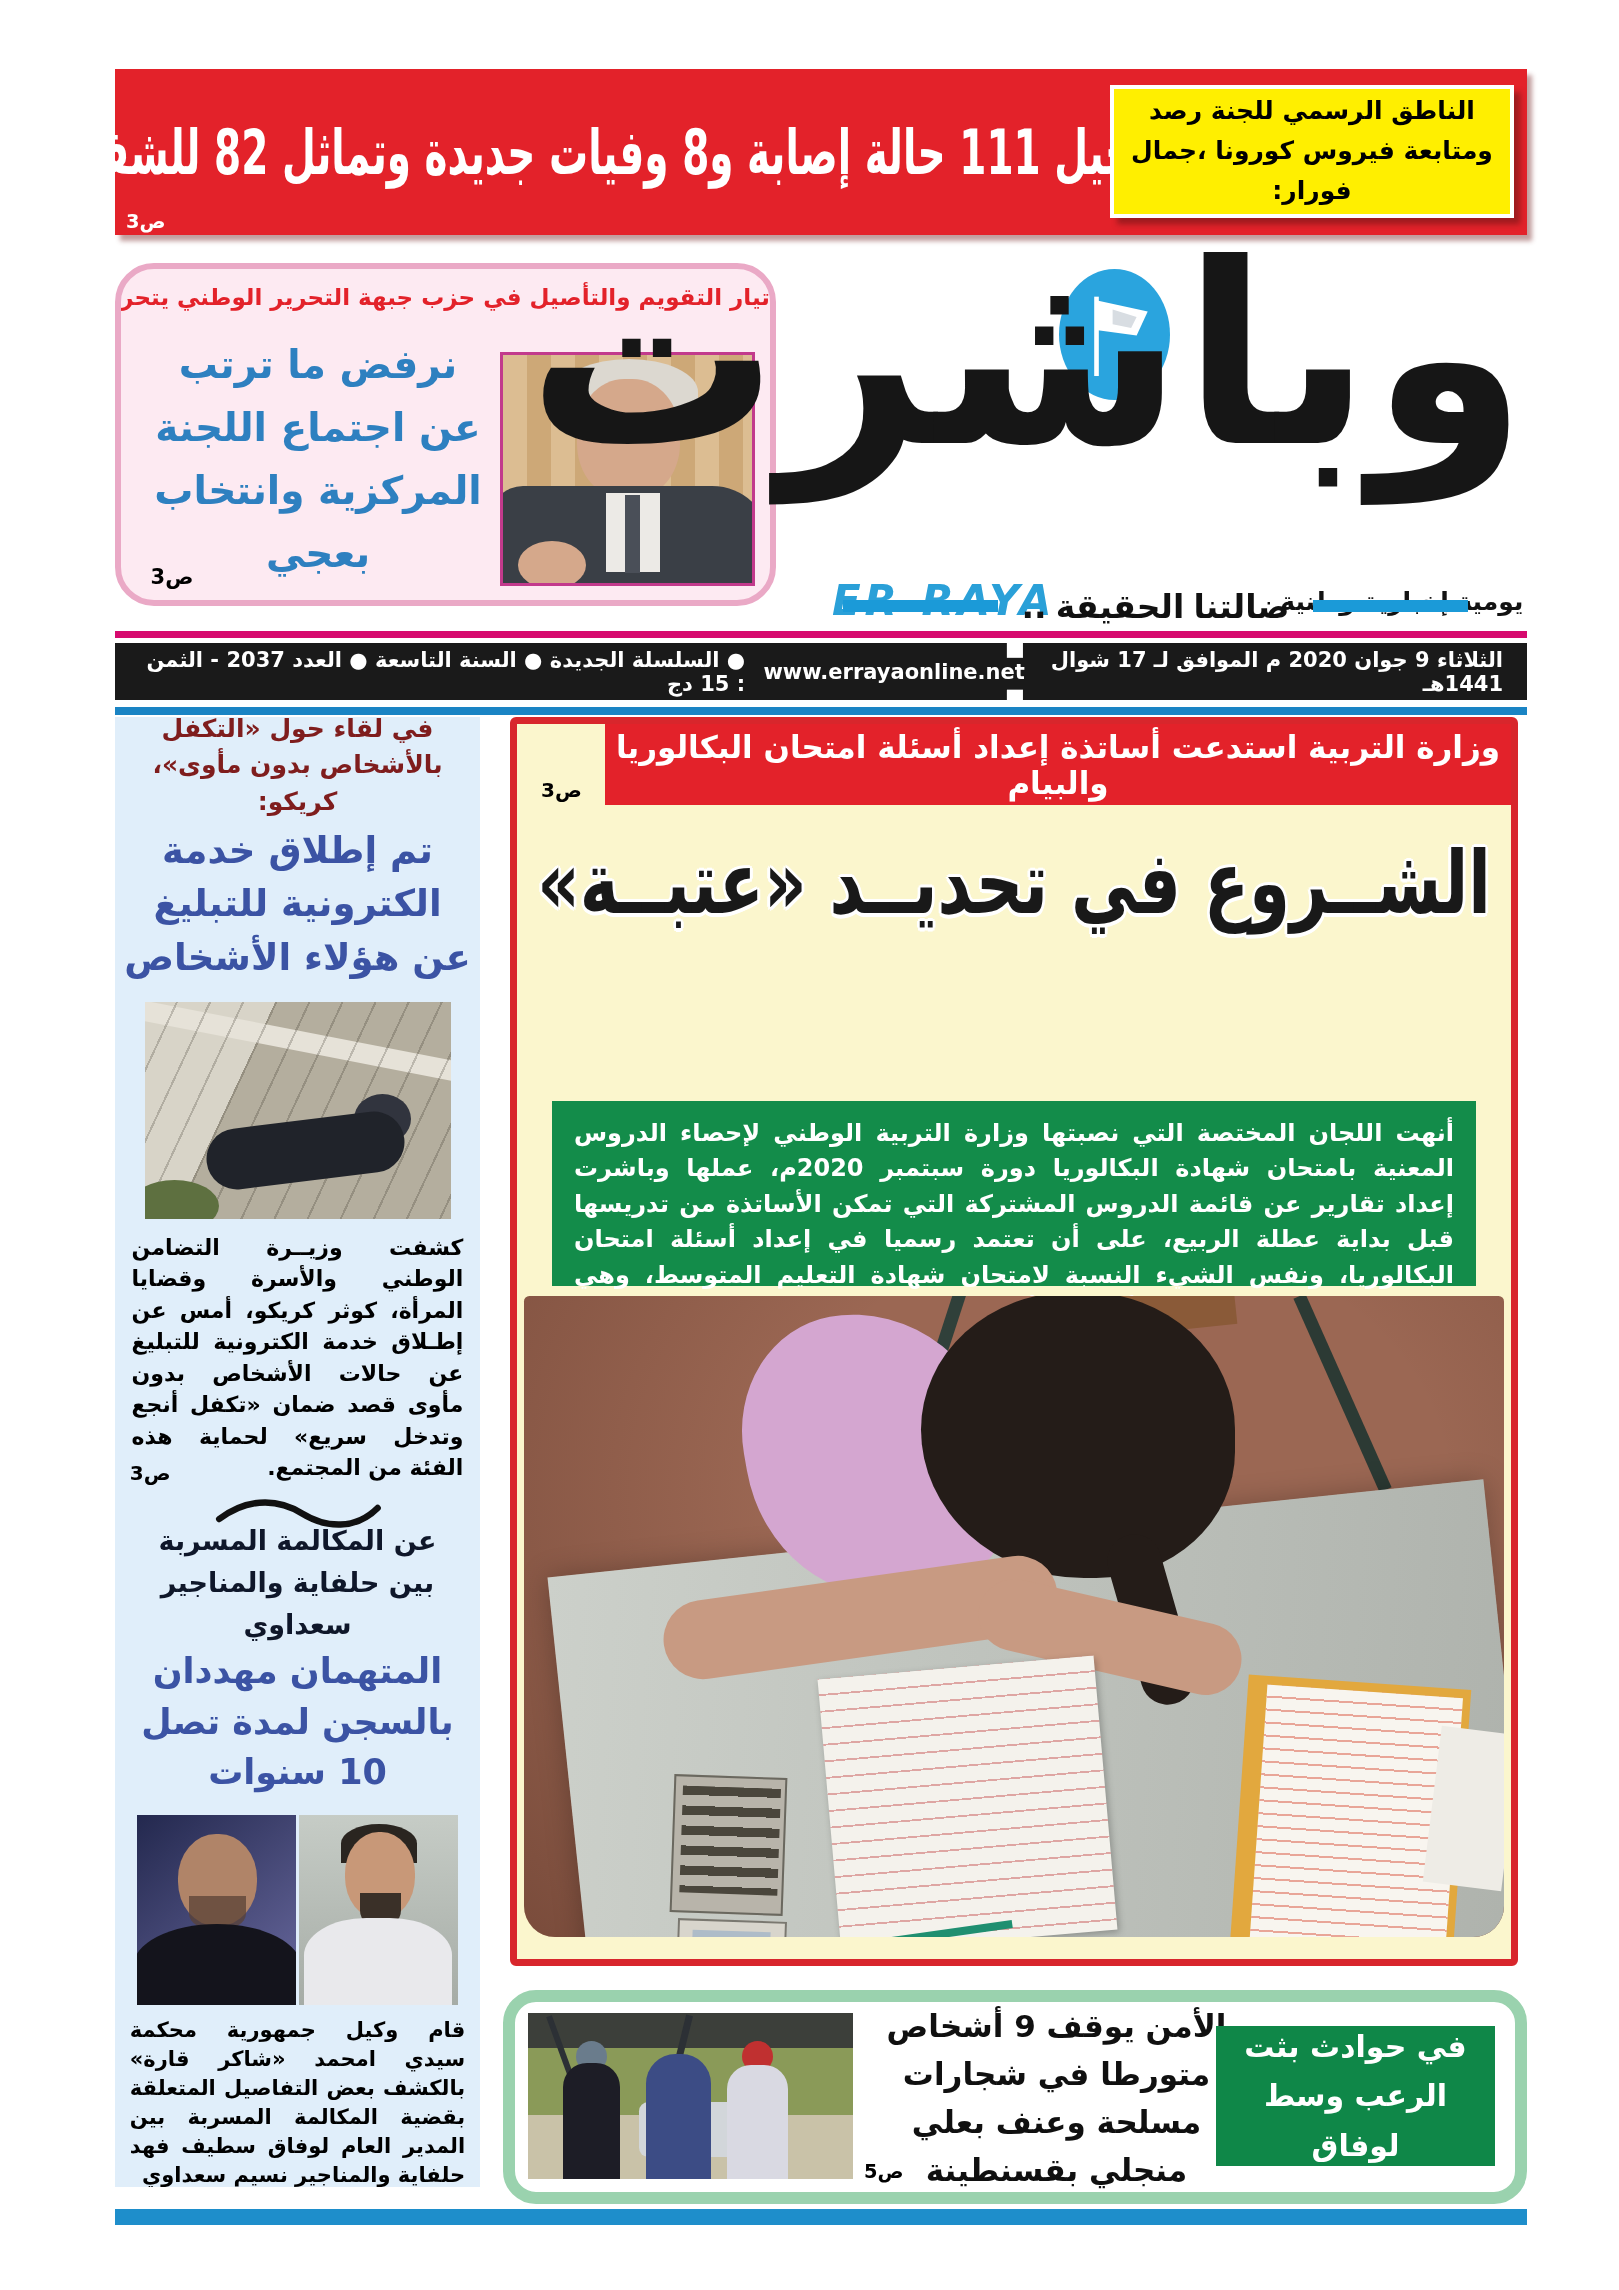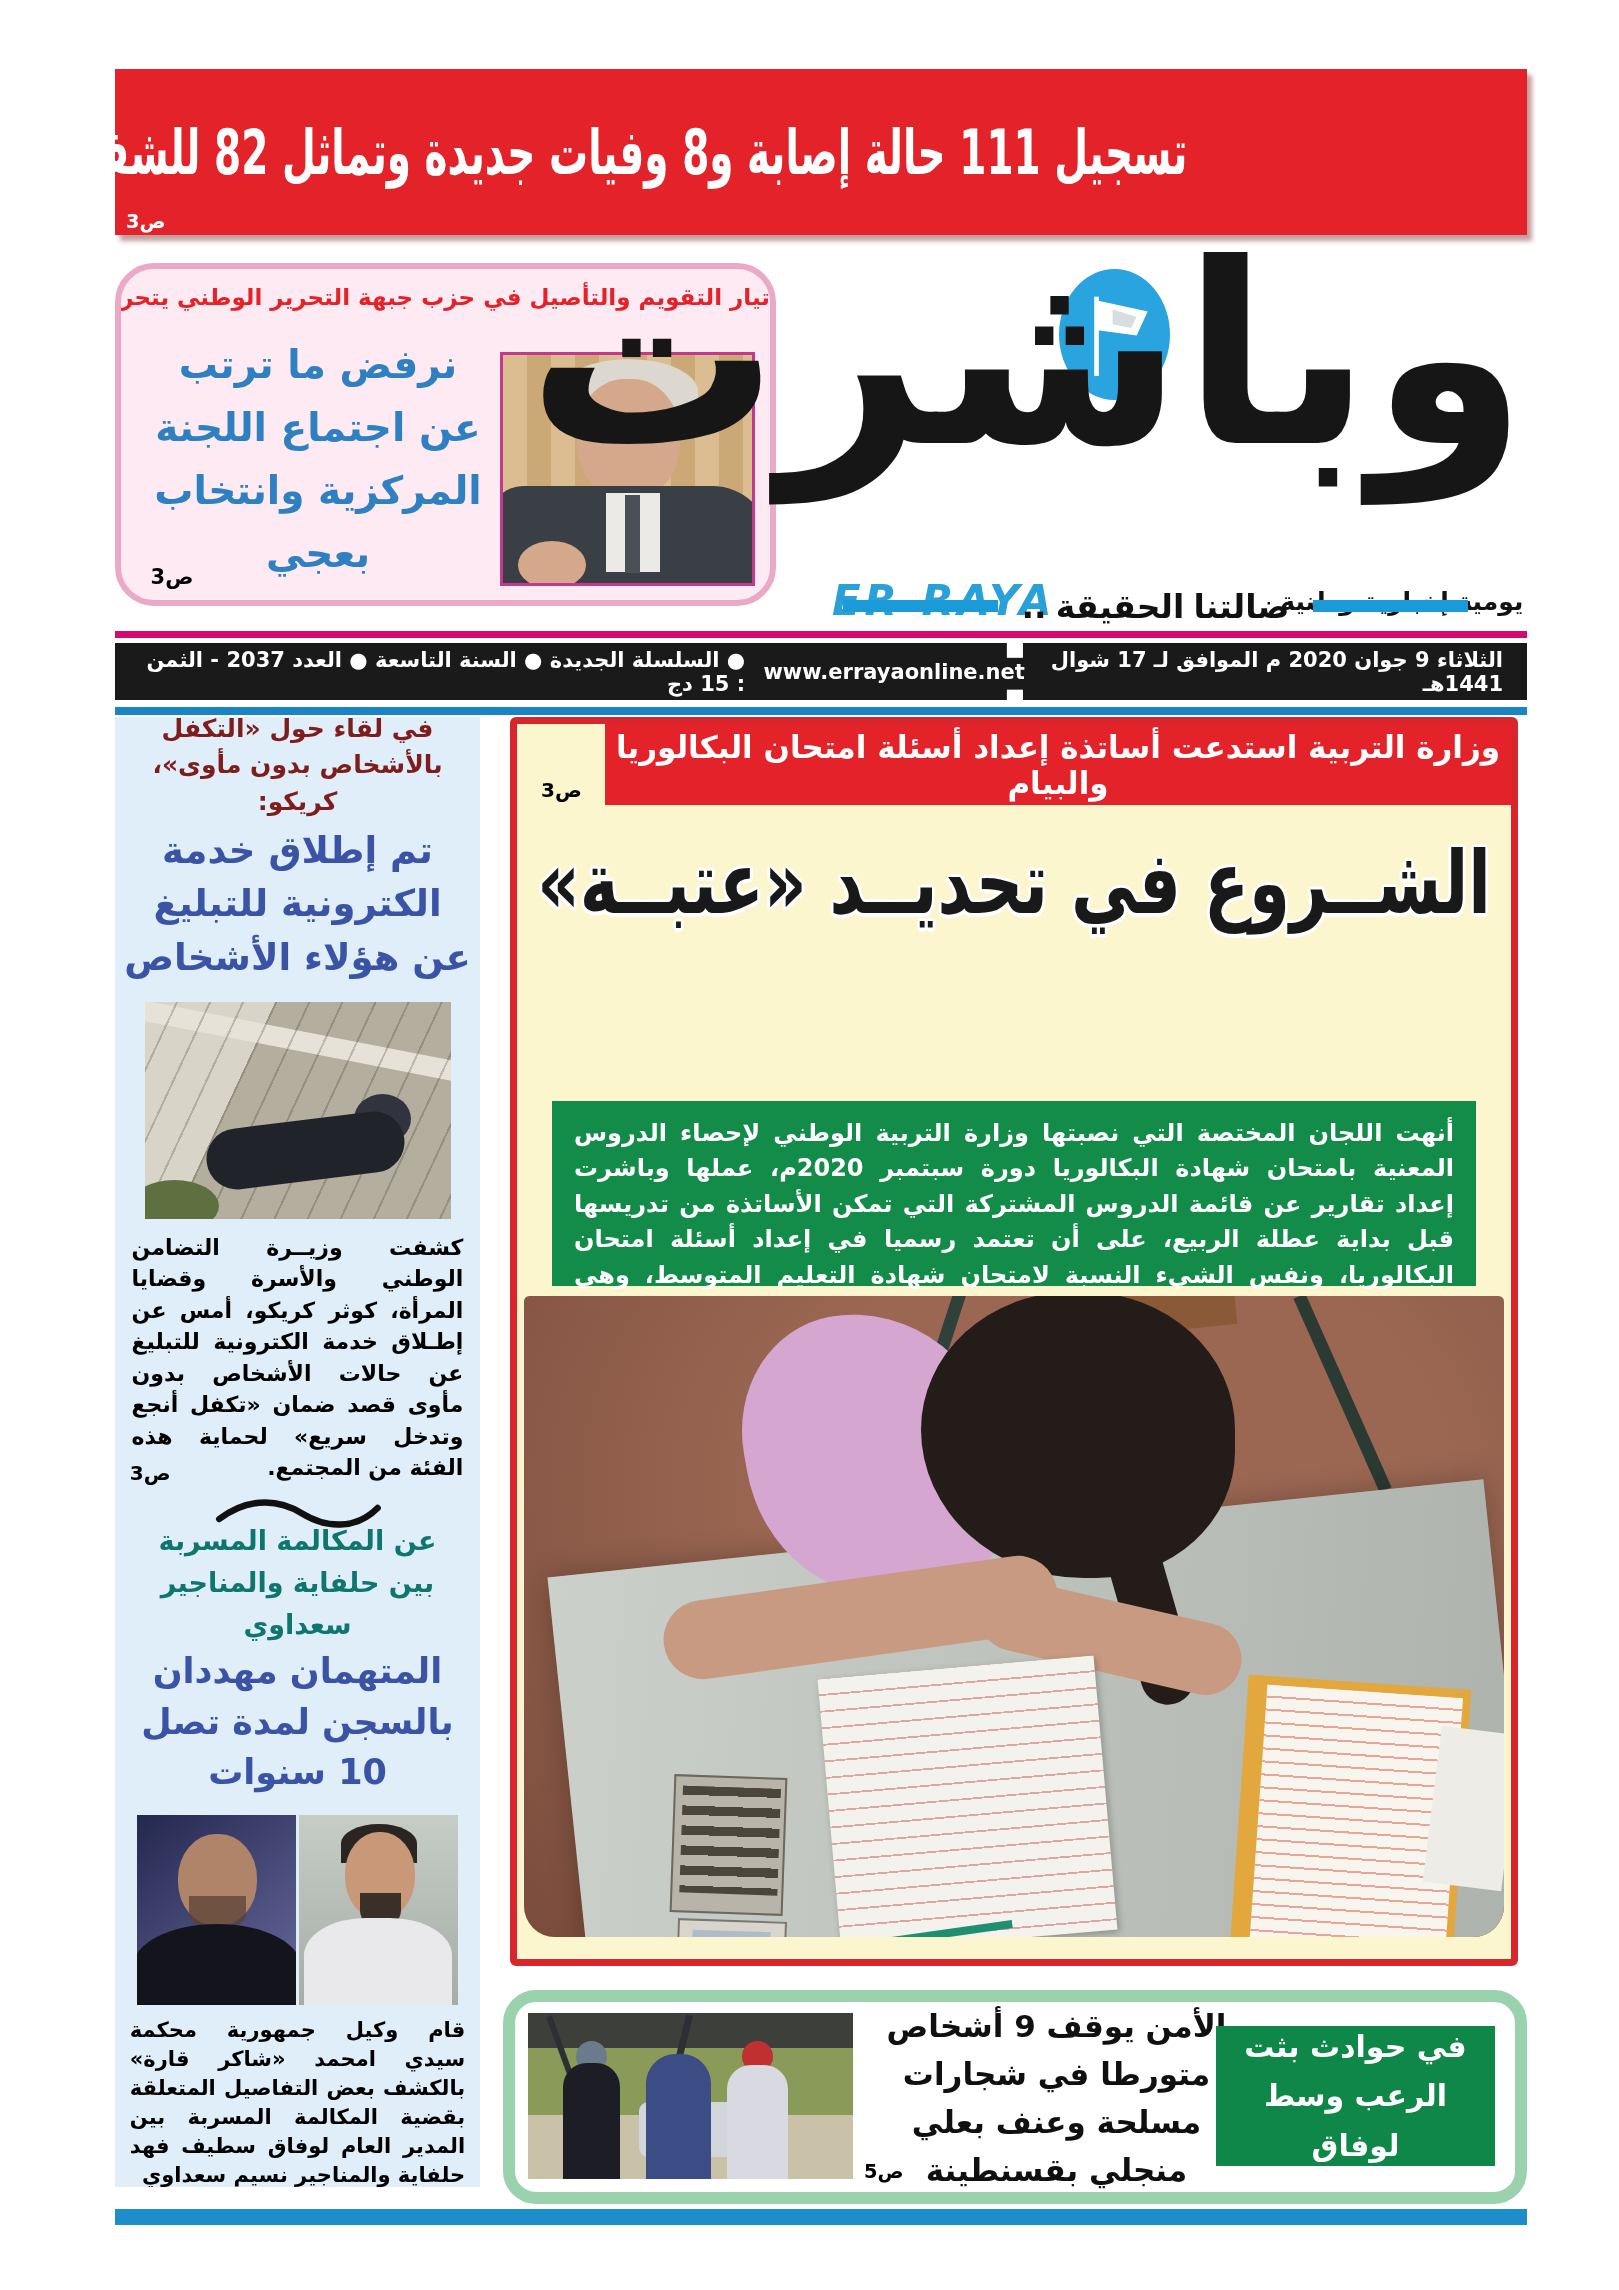--- a/index.html
+++ b/index.html
@@ -49,21 +49,21 @@
   .lc-head1 { height:196px; display:flex; align-items:center; justify-content:center; text-align:center; color:#3b53a4; font-weight:bold; font-size:37px; line-height:1.45; padding:0 9.2px; }
   .lc-photo1 { width:306px; height:217px; margin:0 auto; position:relative; overflow:hidden; background:linear-gradient(115deg,#d8d4c8 0 32%,#b4ae9e 32% 100%); }
   .hm-lines { position:absolute; inset:0; background:repeating-linear-gradient(115deg,transparent 0 28px,rgba(40,35,25,.22) 28px 30px); }
   .hm-curb { position:absolute; left:-28px; top:33px; width:406px; height:20px; background:#e6e2d8; transform:rotate(11deg); }
   .hm-figure { position:absolute; left:61px; top:118px; width:199px; height:61px; background:#20232a; border-radius:37px; transform:rotate(-7deg); }
   .hm-bag { position:absolute; left:209px; top:92px; width:57px; height:50px; background:#31343e; border-radius:50%; }
   .hm-grass { position:absolute; left:-14.8px; bottom:-13px; width:89px; height:52px; background:#5e7040; border-radius:50%; }
   .lc-body1 { height:242px; color:#000; font-weight:bold; font-size:22px; line-height:1.43; text-align:justify; padding:13px 16.6px 0; }
   .lc-ref1 { height:28px; text-align:left; padding-right:0; padding-left:14.8px; font-size:20px; font-weight:bold; color:#000; direction:ltr; }
   .lc-wave { height:48px; display:flex; align-items:center; justify-content:center; }
-  .lc-kicker2 { height:92px; display:flex; align-items:center; justify-content:center; text-align:center; color:#0f766e; font-weight:bold; font-size:27px; line-height:1.55; padding:0 18px; }
+  .lc-kicker2 { height:92px; display:flex; align-items:center; justify-content:center; text-align:center; color:#0f172a; font-weight:bold; font-size:27px; line-height:1.55; padding:0 18px; }
   .lc-head2 { height:186px; display:flex; align-items:center; justify-content:center; text-align:center; color:#3b53a4; font-weight:bold; font-size:35px; line-height:1.45; padding:0 9.2px; }
   .lc-photos { width:321px; height:190px; margin:0 auto; display:flex; gap:2.8px; }
   .mug { flex:1; position:relative; overflow:hidden; }
   .mug-a { background:linear-gradient(#c6ccc6,#a6aca6); }
   .mug-a-hair { position:absolute; left:42px; top:9.2px; width:76px; height:39px; background:#2a2520; border-radius:50% 50% 0 0; }
   .mug-a-head { position:absolute; left:46px; top:16.6px; width:70px; height:87px; background:#c89878; border-radius:48%; }
   .mug-a-beard { position:absolute; left:61px; top:78px; width:41px; height:35px; background:#3a3028; border-radius:0 0 50% 50%; }
   .mug-a-body { position:absolute; left:5.5px; top:103px; width:148px; height:89px; background:#e9e9ec; border-radius:42% 42% 0 0; }
   .mug-b { background:linear-gradient(140deg,#23284e,#6a6aa0); }
   .mug-b-head { position:absolute; left:41px; top:18.5px; width:79px; height:92px; background:#b08468; border-radius:48%; }
@@ -125,20 +125,21 @@
 </head>
 <body>
 
 <div class="page">
 
   <div class="top-banner">
     <div class="banner-headline">
       <span>تسجيل 111 حالة إصابة و8 وفيات جديدة وتماثل 82 للشفاء</span>
     </div>
     <div class="banner-ref">ص3</div>
+    <div class="speaker-box">الناطق الرسمي للجنة رصد ومتابعة فيروس كورونا ،جمال فورار:</div>
   </div>
 
   <div class="pink-box">
     <div class="pink-kicker">تيار التقويم والتأصيل في حزب جبهة التحرير الوطني يتحرك</div>
     <div class="pink-row">
       <div class="pink-headline">نرفض ما ترتب عن اجتماع اللجنة المركزية وانتخاب بعجي</div>
       <div class="pink-photo">
         <div class="om-hair"></div>
         <div class="om-face"></div>
         <div class="om-suit"></div>

